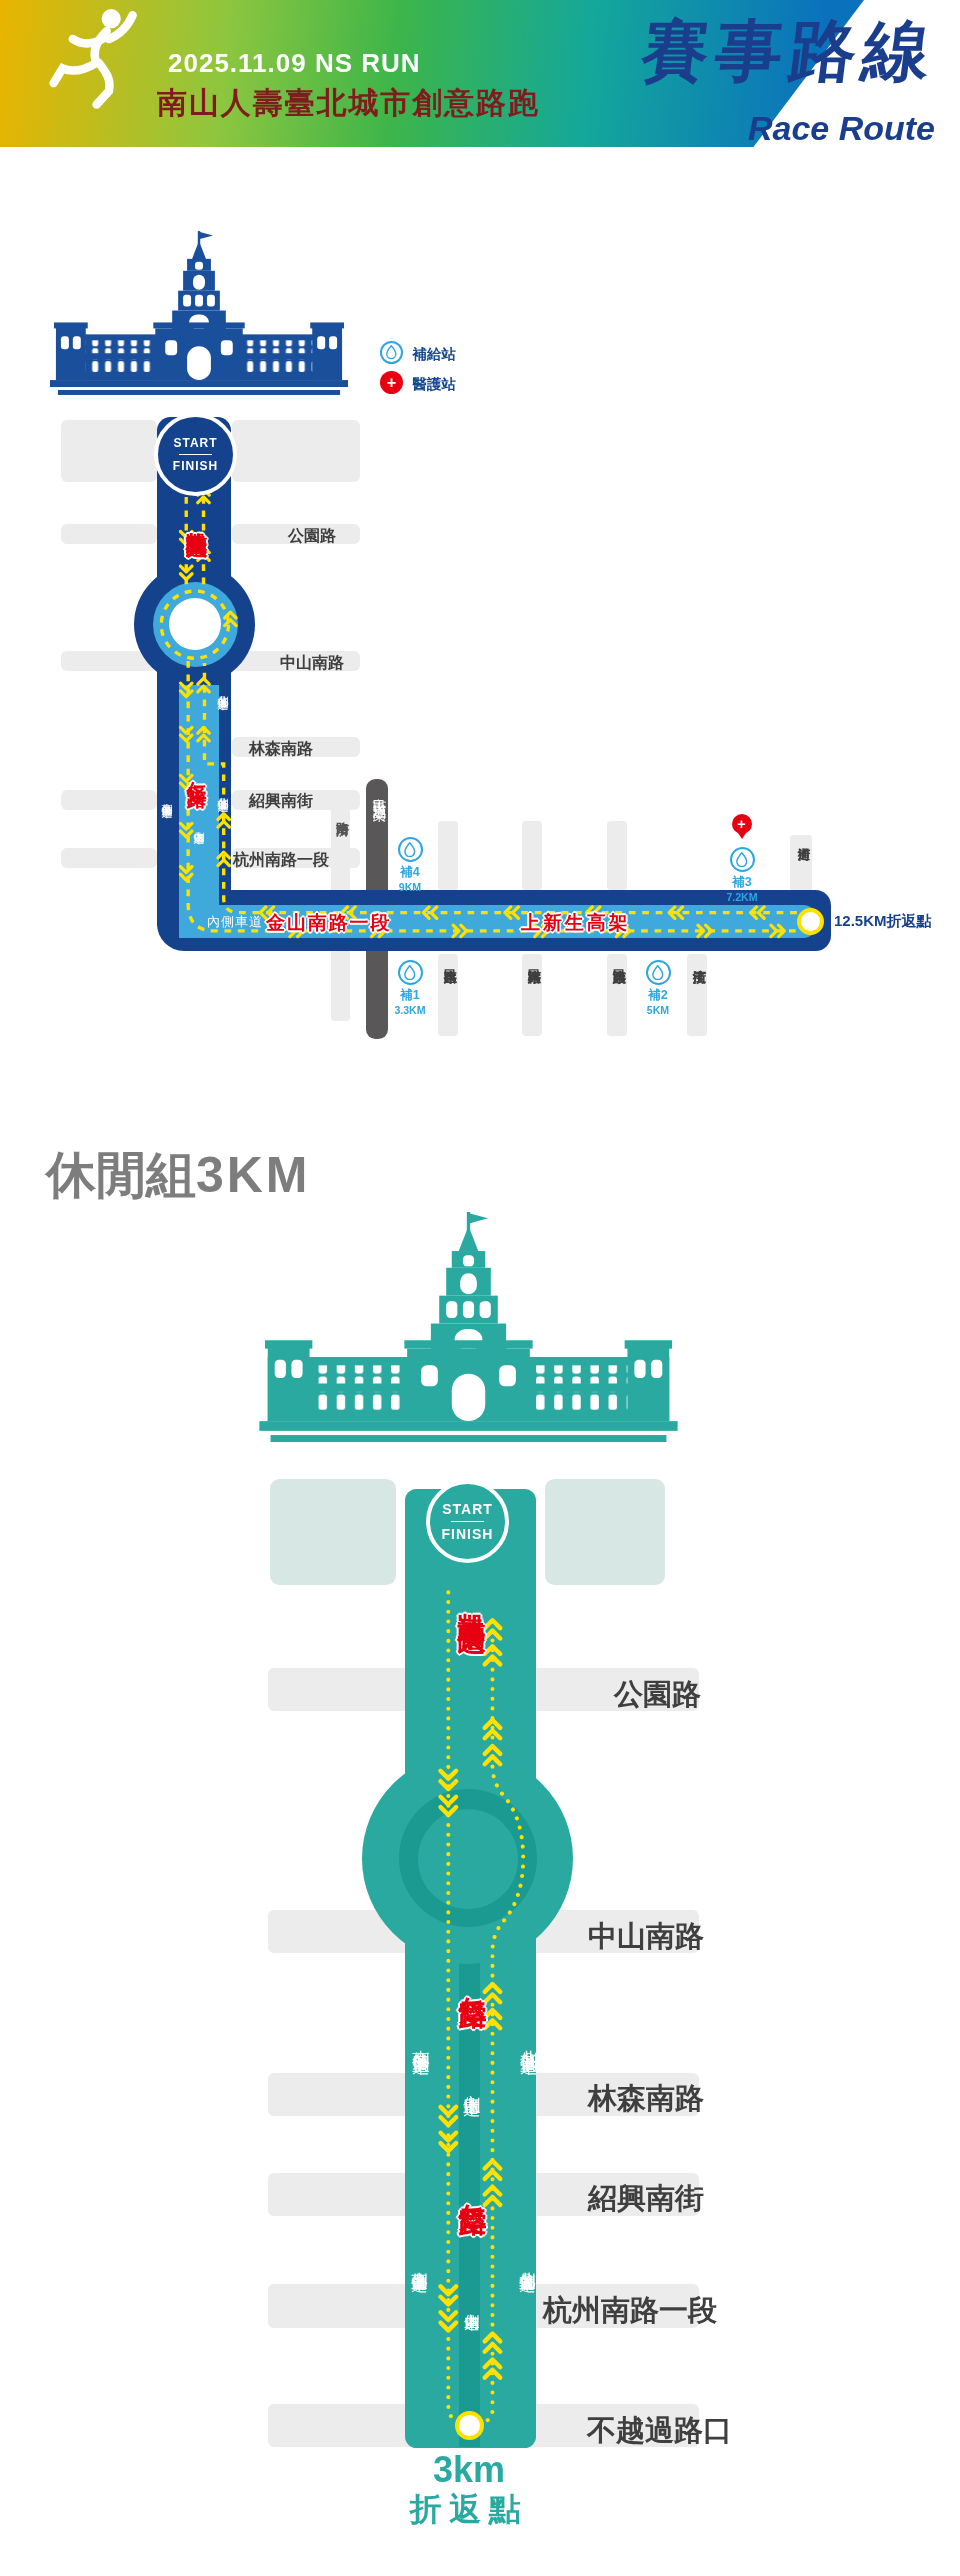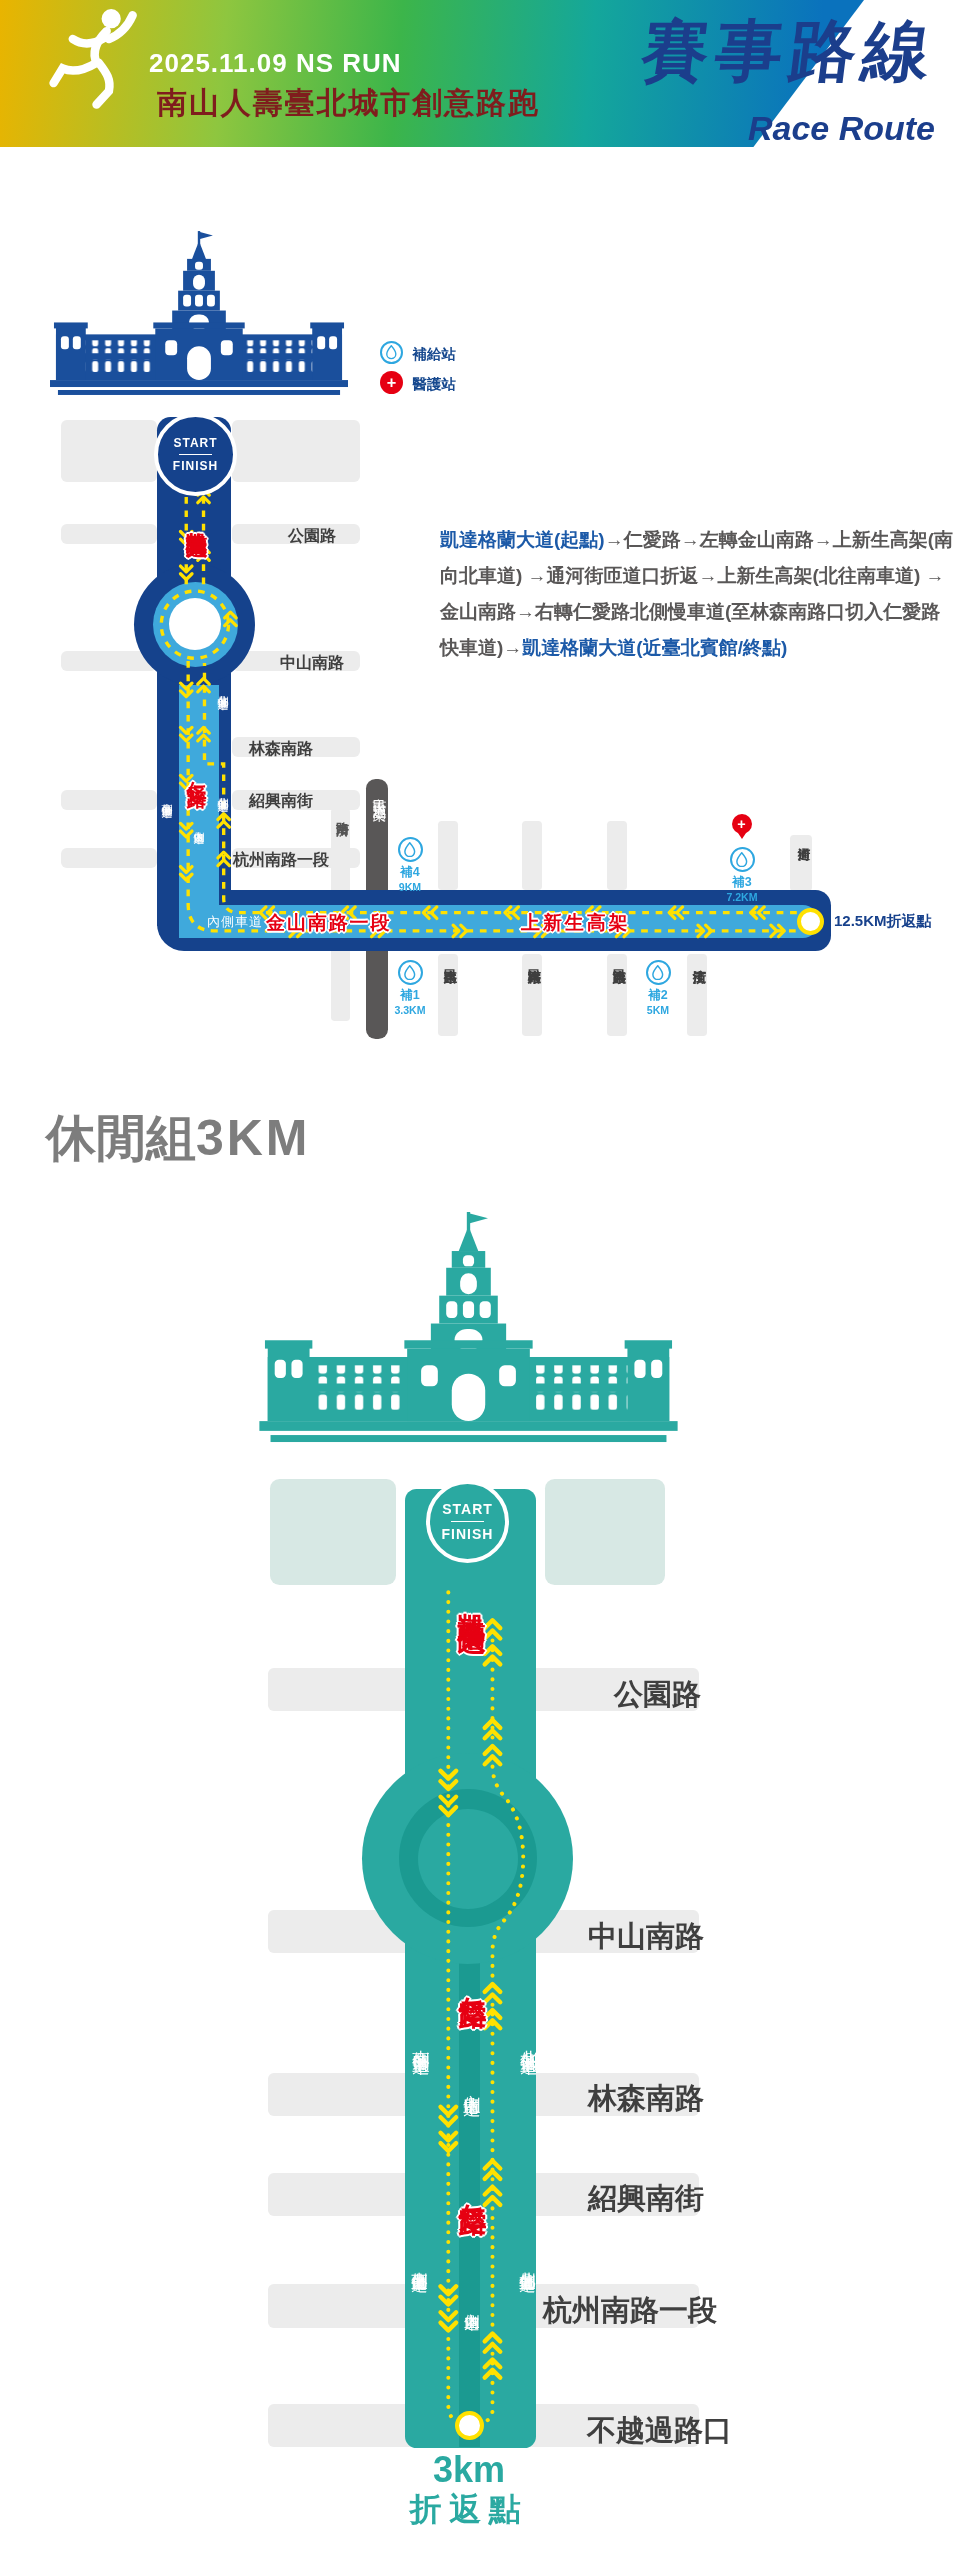--- a/index.html
+++ b/index.html
@@ -4,21 +4,21 @@
 <style>
   html,body{margin:0;padding:0;background:#fff;}
   #page{position:relative;width:960px;height:2576px;background:#fff;overflow:hidden;
         font-family:"Liberation Sans","DejaVu Sans",sans-serif;}
   [data-interactable]{box-sizing:border-box;}
   
   .banner{position:absolute;left:0;top:0;width:864px;height:147px;
       background:linear-gradient(95deg,#e9b400 0%,#8ec63f 26%,#3cb54a 46%,#14a79b 68%,#0a72bd 94%);
       clip-path:polygon(0 0,100% 0,87.2% 100%,0 100%);}
   .runner{position:absolute;left:40px;top:3.8px;width:113px;height:113px;}
-  .hdr-date{position:absolute;left:149px;top:48px;color:#fff;font-size:26px;font-weight:800;letter-spacing:1px;}
+  .hdr-date{position:absolute;left:168px;top:48px;color:#fff;font-size:26px;font-weight:800;letter-spacing:1px;}
   .hdr-event{position:absolute;left:157px;top:83px;color:#7f1d1d;font-size:30px;font-weight:900;letter-spacing:1.9px;}
   .hdr-title{position:absolute;right:23px;top:5.8px;color:#1b3e8c;font-size:67px;font-weight:900;
       letter-spacing:6.7px;transform:skewX(-7deg);}
   .hdr-sub{position:absolute;right:25px;top:109px;color:#1b3e8c;font-size:34px;font-weight:800;font-style:italic;}
   .assembly{position:absolute;left:13.4px;top:167px;color:#17498f;font-size:29px;font-weight:900;letter-spacing:1px;}
   
   .bar{position:absolute;background:#ececec;border-radius:5.8px;z-index:1;}
   .blk{position:absolute;background:#ececec;border-radius:5.8px;z-index:1;}
   .lbl{position:absolute;color:#3f3f3f;font-weight:600;z-index:7;white-space:nowrap;}
   .vtext{writing-mode:vertical-rl;text-orientation:upright;white-space:nowrap;}
@@ -124,23 +124,20 @@
           <path d="M6,0 C6,0 0,7 0,11 a6,6 0 0 0 12,0 C12,7 6,0 6,0 Z" fill="none" stroke="#2ea7e0" stroke-width="1.8"></path>
         </svg>
     </span>
     <span class="legend-lab" data-interactable="false">補給站</span>
   </div>
   <div class="legend-row" style="left:380px;top:371px;" data-interactable="false">
     <span style="width:23px;height:23px;border-radius:50%;background:#e60012;color:#fff;font-weight:900;font-size:16.3px;display:flex;align-items:center;justify-content:center;" data-interactable="false">+</span>
     <span class="legend-lab" data-interactable="false">醫護站</span>
   </div>
 
-  <div class="desc" style="left:440px;top:522px;width:513px;" data-interactable="false">
-    <b data-interactable="false">凱達格蘭大道(起點)</b><span data-interactable="false">→仁愛路→左轉金山南路→上新生高架(南向北車道) →通河街匝道口折返→上新生高架(北往南車道) →金山南路→右轉仁愛路北側慢車道(至林森南路口切入仁愛路快車道)→</span><b data-interactable="false">凱達格蘭大道(近臺北賓館/終點)</b>
-  </div>
 
   <div class="blk" style="left:61px;top:420px;width:96px;height:62px;" data-interactable="false"></div>
   <div class="blk" style="left:232px;top:420px;width:128px;height:62px;" data-interactable="false"></div>
   <div class="bar" style="left:61px;top:524px;width:96px;height:20px;" data-interactable="false"></div>
   <div class="bar" style="left:232px;top:524px;width:128px;height:20px;" data-interactable="false"></div>
   <div class="bar" style="left:61px;top:651px;width:96px;height:20px;" data-interactable="false"></div>
   <div class="bar" style="left:232px;top:651px;width:128px;height:20px;" data-interactable="false"></div>
   <div class="bar" style="left:232px;top:737px;width:128px;height:20px;" data-interactable="false"></div>
   <div class="bar" style="left:61px;top:790px;width:96px;height:20px;" data-interactable="false"></div>
   <div class="bar" style="left:232px;top:790px;width:128px;height:20px;" data-interactable="false"></div>
@@ -232,21 +229,21 @@
   <div class="station" style="left:715px;top:847px;" data-interactable="false">
     <span class="st-c" data-interactable="false">
         <svg width="11.5" height="15.4" viewBox="-1 -1 14 19">
           <path d="M6,0 C6,0 0,7 0,11 a6,6 0 0 0 12,0 C12,7 6,0 6,0 Z" fill="none" stroke="#2ea7e0" stroke-width="1.8"></path>
         </svg>
       </span>
     <div class="st-n" data-interactable="false">補3</div>
     <div class="st-k" data-interactable="false">7.2KM</div>
   </div>
 
-  <div class="sec-title" style="left:46px;top:1105px;font-size:50px;" data-interactable="false">
+  <div class="sec-title" style="left:46px;top:1142px;font-size:50px;" data-interactable="false">
     <span data-interactable="false">休閒組</span><span style="letter-spacing:2.9px;" data-interactable="false">3KM</span>
   </div>
 
   <svg class="gate" style="left:259px;top:1212px;color:#2aa9a1;" width="419" height="237" viewBox="0 0 300 170" data-interactable="false">
     <use href="#gov"></use>
   </svg>
 
   <div class="blk" style="left:270px;top:1479px;width:126px;height:106px;background:#d7e8e4;border-radius:9.6px;" data-interactable="false"></div>
   <div class="blk" style="left:545px;top:1479px;width:120px;height:106px;background:#d7e8e4;border-radius:9.6px;" data-interactable="false"></div>
   <div class="bar" style="left:268px;top:1668px;width:431px;height:43px;" data-interactable="false"></div>

